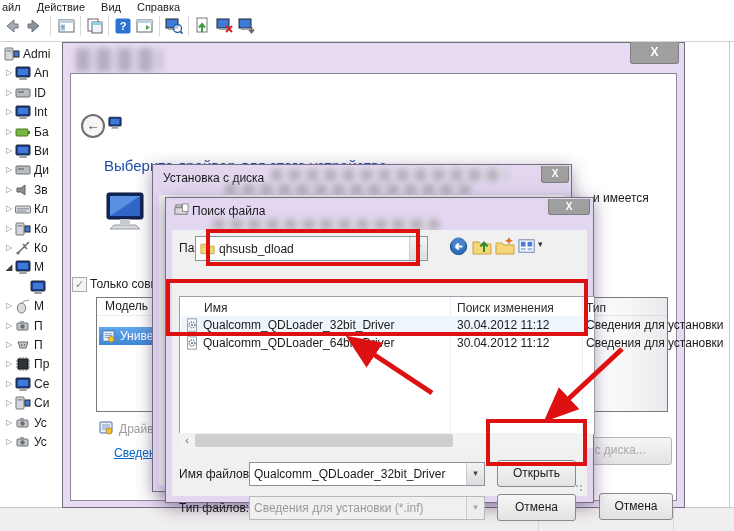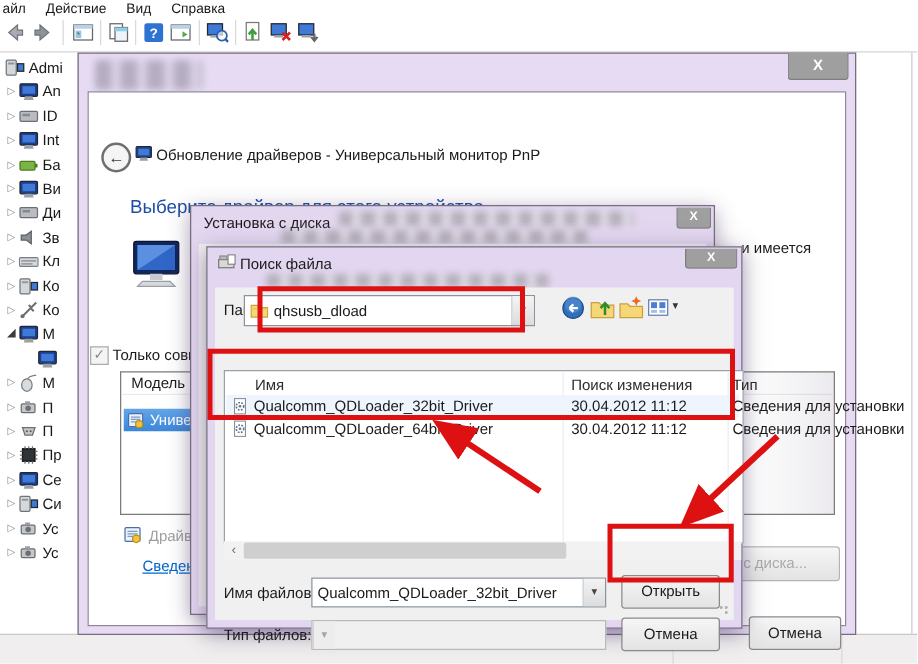--- a/index.html
+++ b/index.html
@@ -432,21 +432,20 @@
   </div>
 
   <div id="wizard" class="pwin z10">
     <div class="blur-bar" style="left:13px;top:5px;width:86px;height:24px"></div>
     <div class="xbtn" style="left:567px;top:-1px;width:47px;height:21px;line-height:21px;font-size:12px">X</div>
     <div id="wiz-client">
       <div class="back-circle" style="left:10px;top:40px">←</div>
       <svg class="abs" style="left:37px;top:41px" width="14" height="15">
           <use href="#sy-screen"></use>
         </svg>
-      <div class="abs" style="left:54px;top:43px">Обновление драйверов - Универсальный монитор PnP</div>
       <div class="wiz-heading" style="left:33px;top:83px">Выберите драйвер для этого устройства.</div>
       <svg class="abs" style="left:35px;top:118px" width="38" height="40">
           <use href="#sy-bigmon"></use>
         </svg>
       <div class="abs" style="left:522px;top:117px">и имеется</div>
       <div class="checkbox" style="left:1px;top:203px">✓</div>
       <div class="abs" style="left:19px;top:203px">Только совместимые устройства</div>
       <div id="modelbox">
         <div class="model-head">Модель</div>
         <div class="model-sel">
@@ -539,20 +538,21 @@
 
       <div class="abs" style="left:7px;top:237px">Имя файлов:</div>
       <div class="combo" style="left:77px;top:232px;width:234px;height:22px">
         <span class="cval">Qualcomm_QDLoader_32bit_Driver</span>
         <span class="dd">▾</span>
       </div>
       <div class="btn" style="left:325px;top:230px;width:77px;height:25px">Открыть</div>
 
       <div class="abs" style="left:7px;top:271px">Тип файлов:</div>
       <div class="combo disabled" style="left:77px;top:266px;width:234px;height:22px">
+        <span class="cval">Сведения для установки (*.inf)</span>
         <span class="dd">▾</span>
       </div>
       <div class="btn" style="left:325px;top:264px;width:77px;height:25px">Отмена</div>
       <div class="grip"></div>
     </div>
   </div>
 
   <svg id="annot" class="abs" viewBox="0 0 734 531">
       <defs>
         <marker id="ah" markerWidth="8" markerHeight="8" refX="5.5" refY="3" orient="auto">

